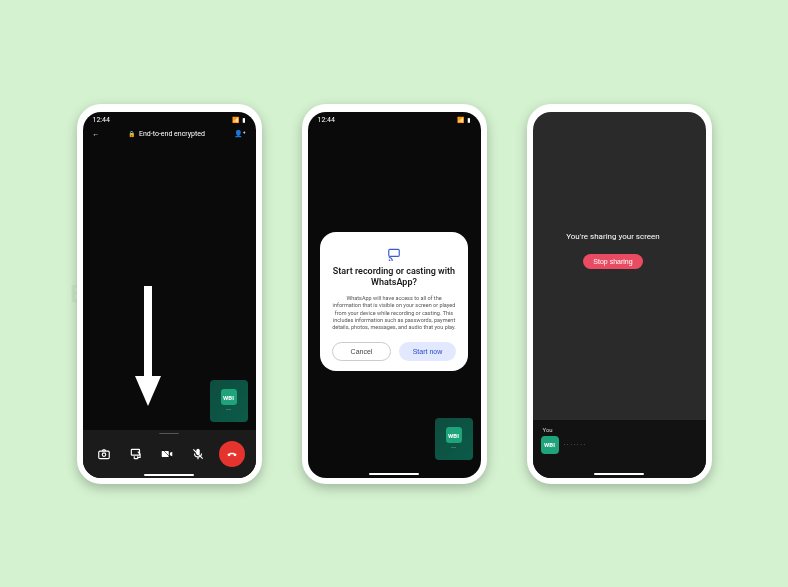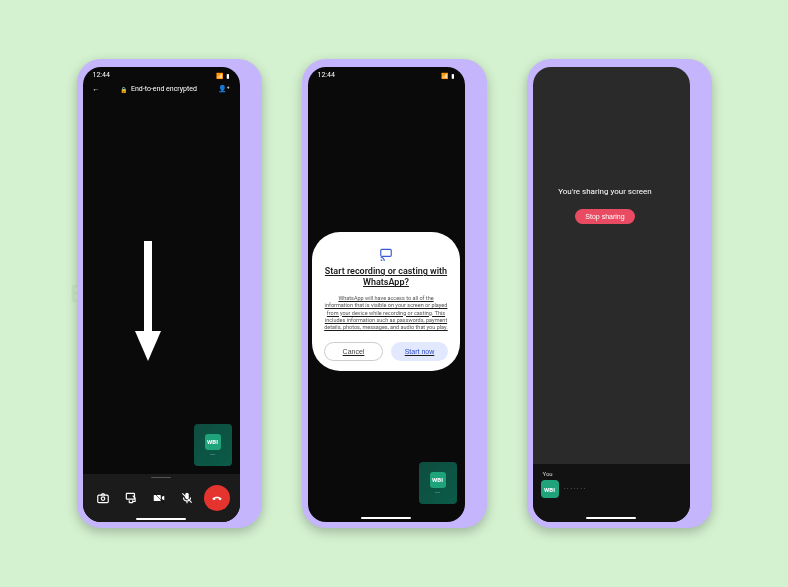--- a/index.html
+++ b/index.html
@@ -17,24 +17,24 @@
   .watermark {
     position: absolute;
     font-size: 24px;
     font-weight: 700;
     color: rgba(0,0,0,0.04);
     letter-spacing: 2px;
     pointer-events: none;
   }
   .phone {
     width: 185px;
-    height: 469px;
-    background: #c4b5fd;
+    height: 380px;
+    background: #ffffff;
     border-radius: 24px;
-    padding: 8px 22px 6px 6px;
+    padding: 8px 6px 6px 6px;
     position: relative;
     box-shadow: 0 4px 12px rgba(0,0,0,0.25);
   }
   .screen {
     width: 100%;
     height: 100%;
     background: #0a0a0a;
     border-radius: 18px;
     position: relative;
     overflow: hidden;
@@ -139,24 +139,23 @@
   }
   
   .dialog-backdrop {
     position: absolute; inset: 14px 0 0 0;
     display: flex; align-items: center; justify-content: center;
   }
   .dialog {
     width: 148px;
     background: #fff;
     color: #1a1a1a;
-    border-radius: 28px;
+    border-radius: 16px;
     padding: 14px 12px 10px 12px;
     text-align: center;
-    text-decoration: underline;
   }
   .dialog .dlg-icon {
     width: 14px; height: 14px;
     margin: 0 auto 6px auto;
     color: #3a5bd9;
   }
   .dialog .dlg-title {
     font-size: 9px;
     font-weight: 600;
     line-height: 1.25;

